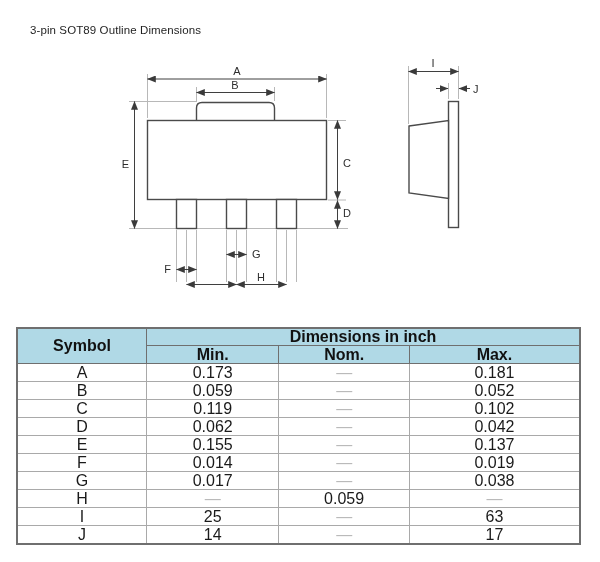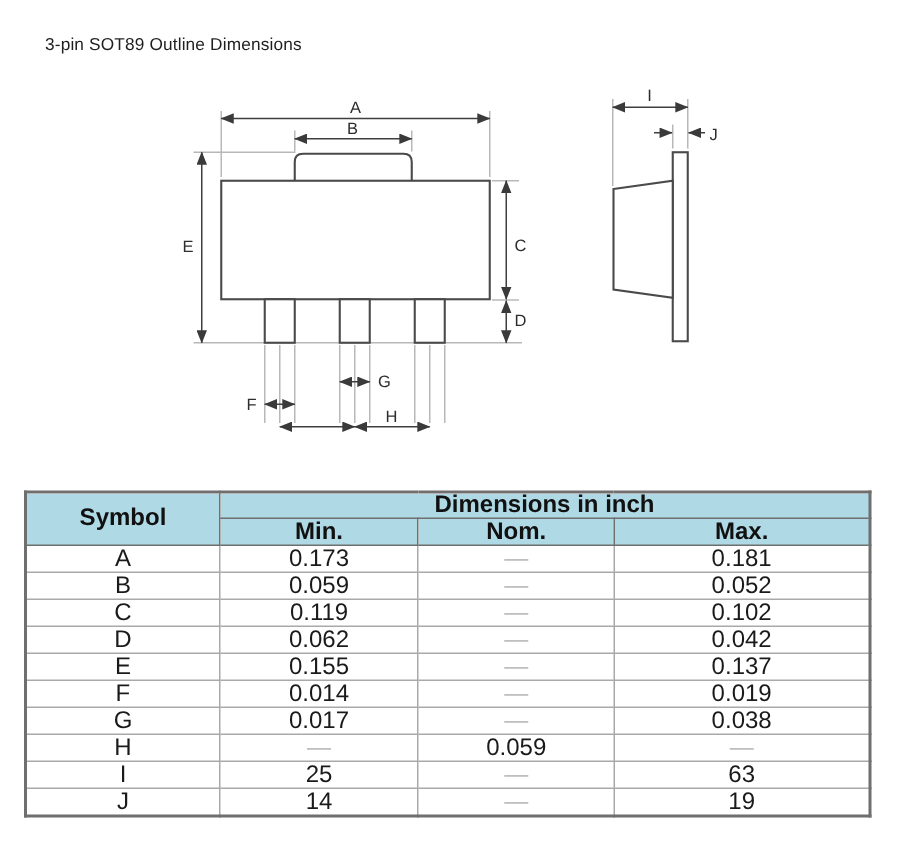--- a/index.html
+++ b/index.html
@@ -191,16 +191,16 @@
     <tr>
       <td>I</td>
       <td>25</td>
       <td class="muted">—</td>
       <td>63</td>
     </tr>
     <tr>
       <td>J</td>
       <td>14</td>
       <td class="muted">—</td>
-      <td>19</td>
+      <td>17</td>
     </tr>
   </tbody>
 </table>
 
 </body></html>

